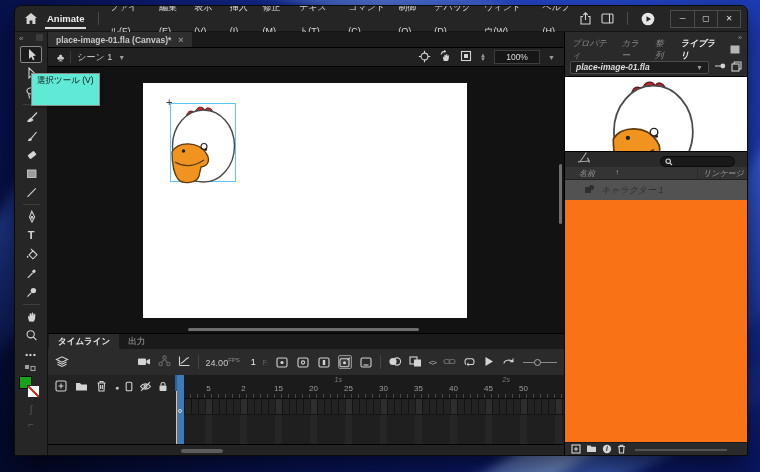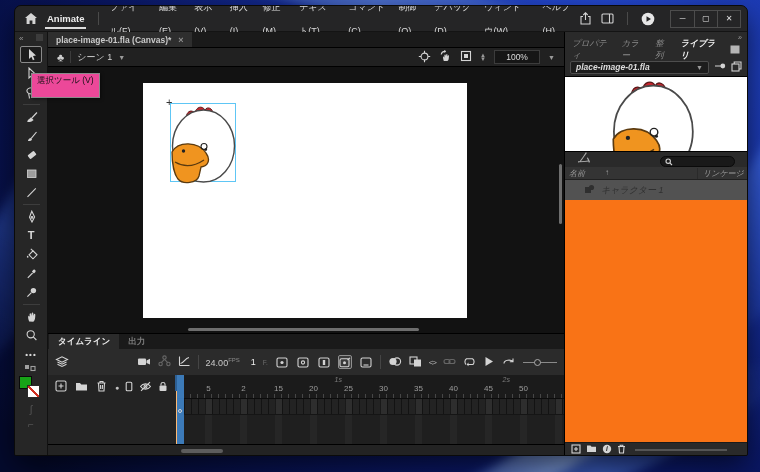--- a/index.html
+++ b/index.html
@@ -162,32 +162,32 @@
   .rp-select .chev { margin-left:auto; }
   .rp-preview { height:76px; background:#fff; border-top:1px solid #000; border-bottom:1px solid #000;
     position:relative; overflow:hidden; flex:none; }
   .rp-count { height:15px; display:flex; align-items:flex-end; padding:0 12px;
     font-size:14px; color:#ababab; flex:none; }
   .searchbox { margin-left:auto; width:86px; height:11px; background:#191919;
     border:1px solid #0a0a0a; border-radius:6px; display:flex; align-items:center;
     gap:3px; padding:0 4px; }
   .rp-cols { height:13px; background:#343434; border-bottom:1px solid #202020;
     display:flex; align-items:center; font-size:8px; color:#9d9d9d; flex:none; }
-  .col-name { padding-left:4px; display:flex; gap:20px; align-items:flex-start; flex:1; }
+  .col-name { padding-left:14px; display:flex; gap:20px; align-items:flex-start; flex:1; }
   .col-link { width:50px; border-left:1px solid #2a2a2a; padding-left:5px; }
   .rp-list { flex:1; background:#f97316; min-height:0; }
   .lib-row { height:20px; background:#525252; display:flex; align-items:center;
     gap:6px; padding-left:19px; font-size:9px; color:#303030; }
   .rp-bottom { height:14px; display:flex; align-items:center; gap:5px; padding:0 6px;
     border-top:1px solid #1b1b1b; color:#9c9c9c; flex:none; }
   .rp-scrollline { width:92px; height:2px; background:#555; margin-left:4px; }
 
   
-  .tooltip { position:absolute; left:16px; top:67px; background:#ec4899; color:#111;
-    border:1px solid #8a8a8a; font-size:8.5px; padding:1px 5px 10px; white-space:nowrap;
+  .tooltip { position:absolute; left:16px; top:67px; background:#5eead4; color:#111;
+    border:1px solid #8a8a8a; font-size:8.5px; padding:1px 5px 18px; white-space:nowrap;
     box-shadow:1px 1px 3px rgba(0,0,0,.5); z-index:50; }
 
   svg.ic { stroke:#d4d4d4; fill:none; stroke-width:1.1; }
   svg.ic .f { fill:#d4d4d4; stroke:none; }
   .dim { opacity:.35; }
   .hidden-defs { position:absolute; width:0; height:0; }
 </style>
 </head>
 <body>
 

